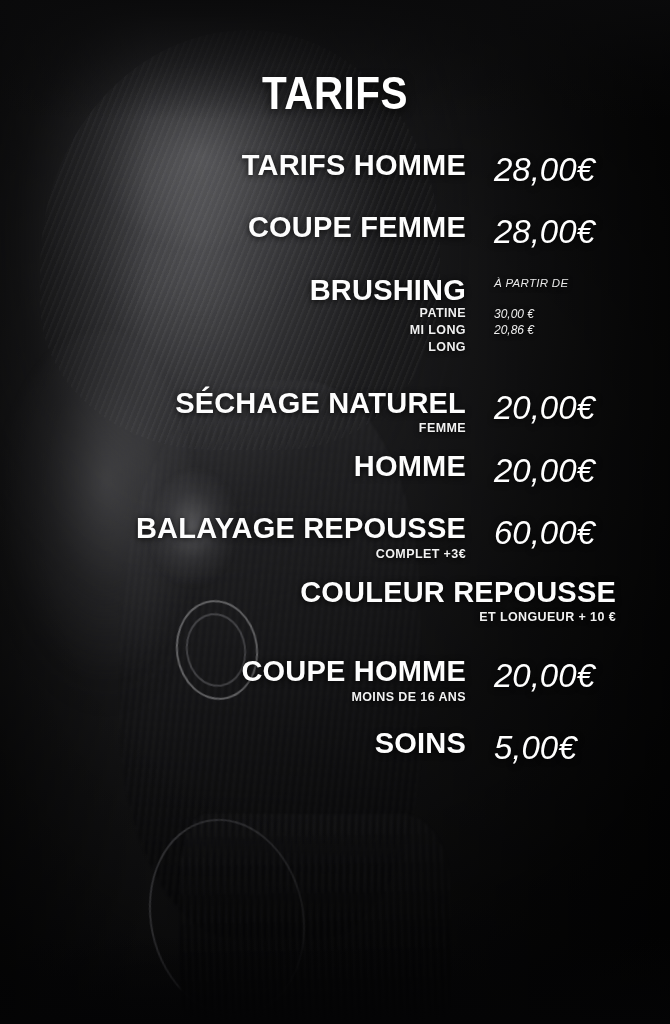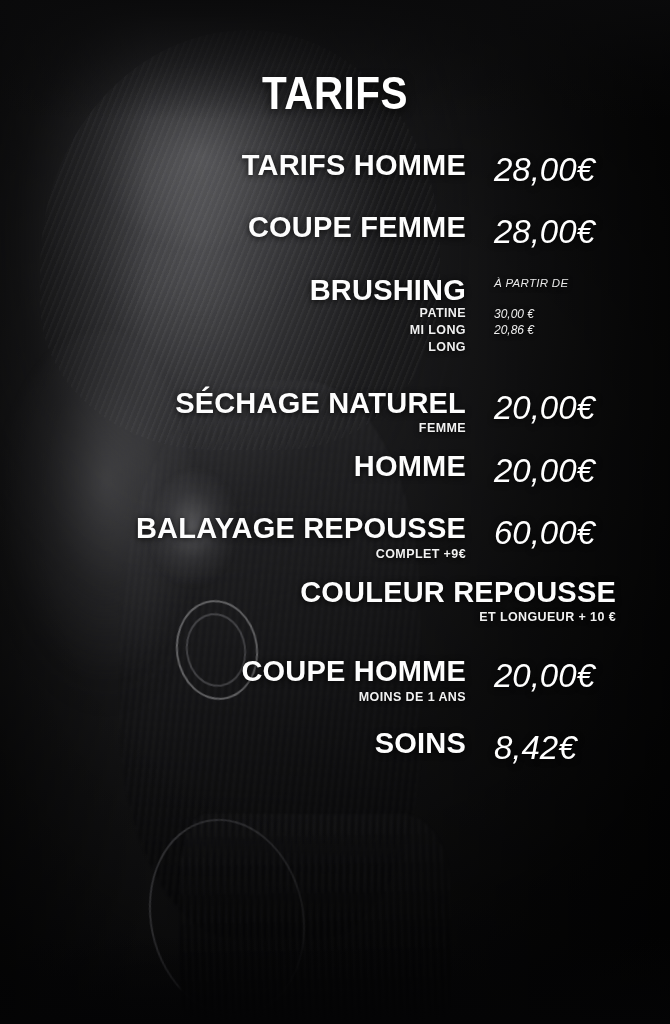--- a/index.html
+++ b/index.html
@@ -349,54 +349,54 @@
         <div class="prices">
           <div class="price">20,00€</div>
         </div>
       </div>
 
       <div class="spacer-md"></div>
 
       <div class="row">
         <div class="labels">
           <div class="service-name">BALAYAGE REPOUSSE</div>
-          <div class="service-note">COMPLET +9€</div>
+          <div class="service-note">COMPLET +3€</div>
         </div>
         <div class="prices">
           <div class="price">60,00€</div>
         </div>
       </div>
 
       <div class="spacer-sm"></div>
 
       <div class="row">
         <div class="labels">
           <div class="service-name">COULEUR REPOUSSE</div>
           <div class="service-note">ET LONGUEUR + 10 €</div>
         </div>
       </div>
 
       <div class="spacer-lg"></div>
 
       <div class="row">
         <div class="labels">
           <div class="service-name">COUPE HOMME</div>
-          <div class="service-note">MOINS DE 1 ANS</div>
+          <div class="service-note">MOINS DE 16 ANS</div>
         </div>
         <div class="prices">
           <div class="price">20,00€</div>
         </div>
       </div>
 
       <div class="spacer-md"></div>
 
       <div class="row">
         <div class="labels">
           <div class="service-name">SOINS</div>
         </div>
         <div class="prices">
-          <div class="price">8,42€</div>
+          <div class="price">5,00€</div>
         </div>
       </div>
 
     </div>
   </div>
 </div>
 
 </body></html>

